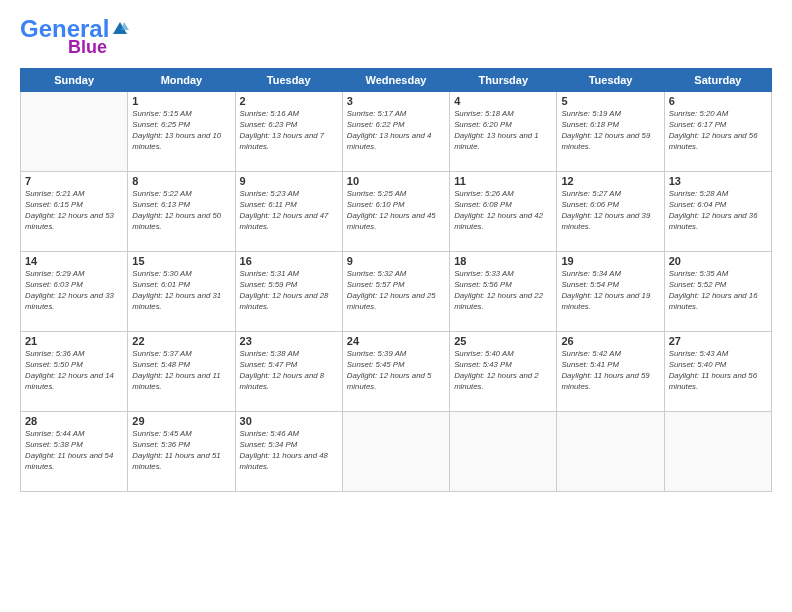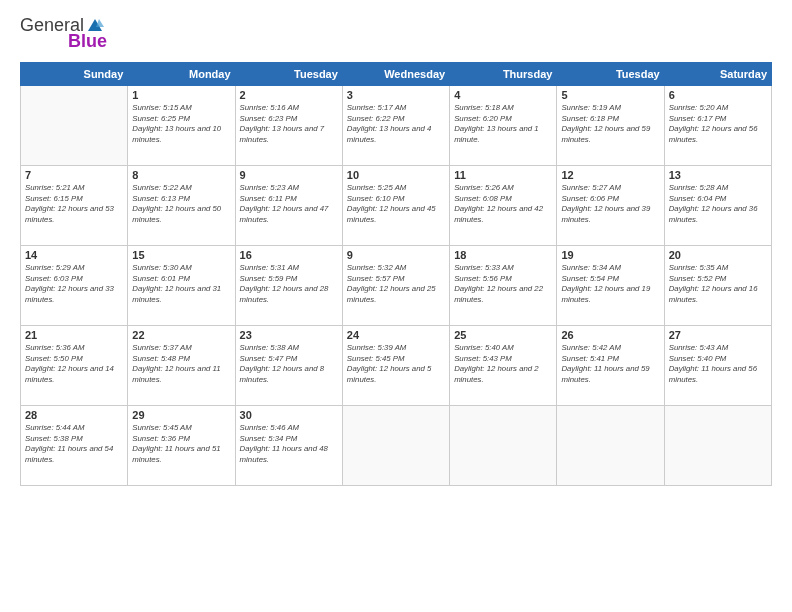--- a/index.html
+++ b/index.html
@@ -43,21 +43,21 @@
       width: 100%;
       border-collapse: collapse;
       border: 1px solid #ccc;
     }
     .calendar th {
       background: #2a6db5;
       color: #fff;
       font-size: 11px;
       font-weight: bold;
       padding: 5px 4px;
-      text-align: right;
+      text-align: center;
       border: 1px solid #2a6db5;
     }
     .calendar td {
       vertical-align: top;
       border: 1px solid #ccc;
       padding: 3px 4px;
       font-size: 8.5px;
       color: #333;
       width: 107px;
       height: 80px;
@@ -79,21 +79,21 @@
       background: #f9f9f9;
     }
   </style>
 </head>
 <body>
 
 <div class="page">
   <div class="header">
     <div class="logo">
       <div style="display:flex;align-items:center;">
-        <span style="font-size:18px;font-weight:normal;color:#404040;">General</span>
+        <span style="font-size:24px;font-weight:bold;color:#3b82f6;">General</span>
         <svg width="18" height="18" viewBox="0 0 18 18" style="margin-left:2px;">
           <polygon points="9,2 16,14 2,14" fill="#1a6faf"></polygon>
           <polygon points="13,2 18,10 10,10" fill="#4a9fd4" opacity="0.7"></polygon>
         </svg>
       </div>
       <span style="font-size:18px;font-weight:bold;color:#a21caf;margin-top:-4px;margin-left:48px;">Blue</span>
     </div>
     <div class="title-block">
     </div>
   </div>

